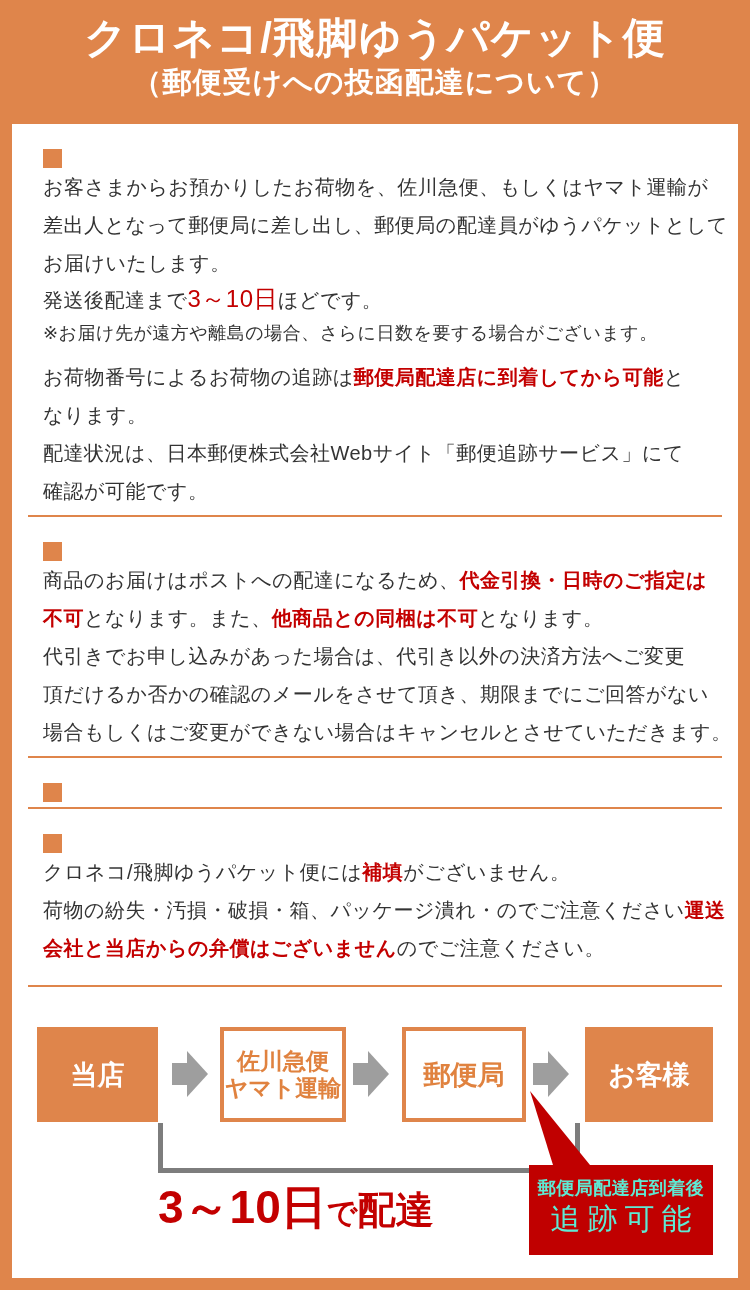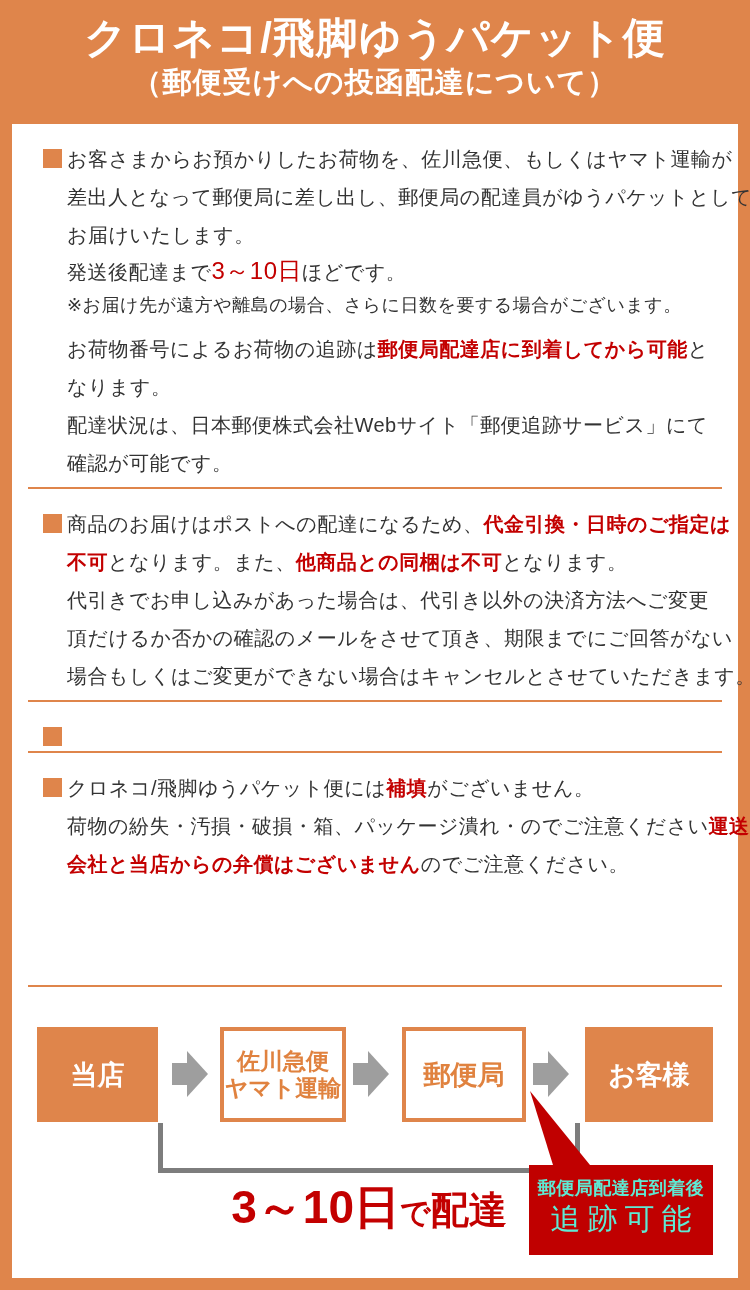--- a/index.html
+++ b/index.html
@@ -22,21 +22,21 @@
     font-size:29px; font-weight:700; color:#ffffff; letter-spacing:1px;
     line-height:36px;
   }
   
   .panel {
     position:absolute; left:12px; top:124px;
     width:726px; height:1154px;
     background:#ffffff;
   }
   
-  .section { display:flex; padding:16px 14px 0 31px; }
+  .section { display:flex; padding:16px 14px 0 31px;flex-direction:column; }
   .bullet {
     width:19px; height:19px; background:#DF854B;
     margin:9px 5px 0 0; flex-shrink:0;
   }
   .lines { flex:1; }
   .line { font-size:20px; line-height:38px; letter-spacing:0.5px; white-space:nowrap; }
   .line.tight { line-height:34px; }
   .line.note { font-size:18px; line-height:33px; color:#3a3a3a; }
   .line.para-gap { margin-top:8px; }
   .seg-n  { color:#333333; }
@@ -67,21 +67,21 @@
     border-top:23px solid transparent;
     border-bottom:23px solid transparent;
   }
   #arrow-1 { left:160px; } #arrow-2 { left:341px; } #arrow-3 { left:521px; }
   .bracket-v { position:absolute; width:5px; height:50px; top:138px; background:#7D7D7D; }
   #bracket-left  { left:146px; }
   #bracket-right { left:563px; }
   .bracket-h { position:absolute; left:146px; top:183px; width:422px; height:5px; background:#7D7D7D; }
   .duration {
     position:absolute; left:146px; width:422px; top:196px;
-    text-align:center; color:#C30000; font-weight:700; line-height:52px;
+    text-align:left; color:#C30000; font-weight:700; line-height:52px;
     white-space:nowrap;
   }
   .duration .big { font-size:46px; }
   .duration .mid { font-size:30px; }
   .duration .lg  { font-size:38px; }
   .callout {
     position:absolute; left:517px; top:180px; width:184px; height:90px;
     background:#C00000; color:#5eead4; text-align:center; z-index:2;
   }
   .callout .c1 { font-size:18px; font-weight:700; margin-top:11px; line-height:24px; letter-spacing:0.5px; }

